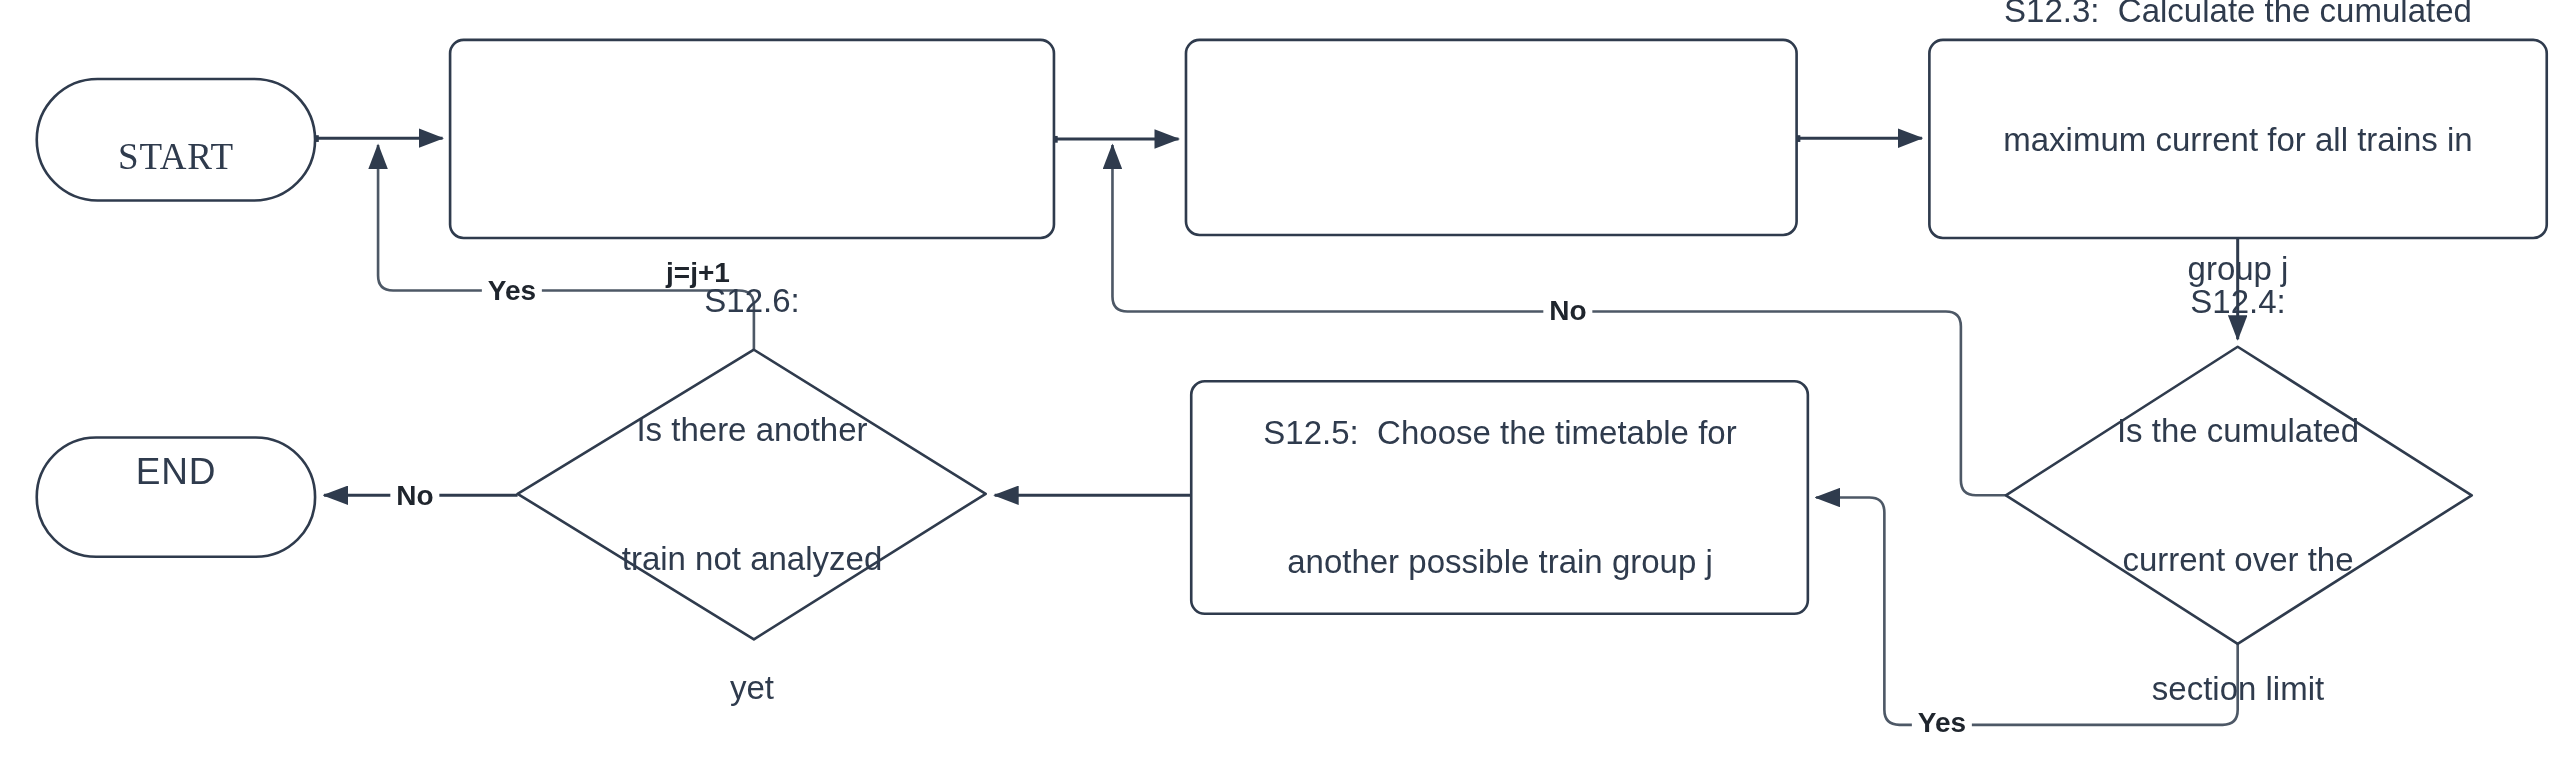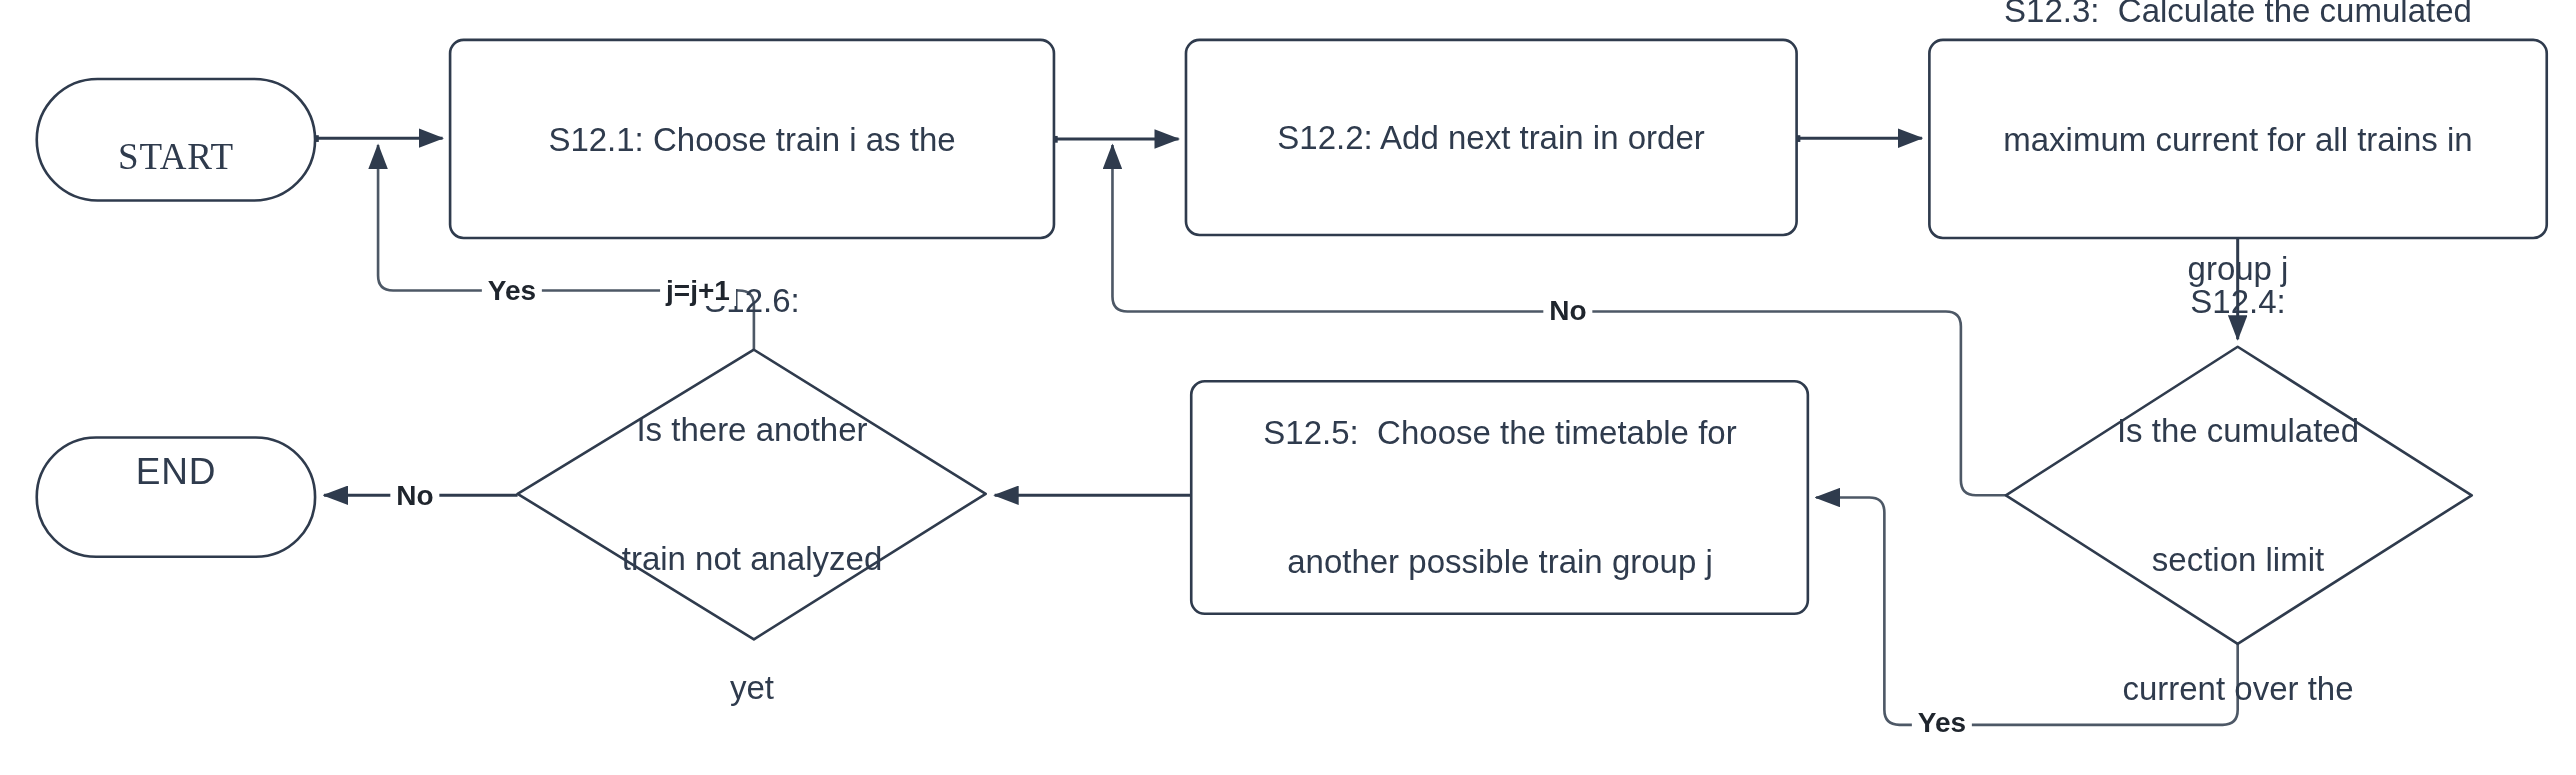--- a/index.html
+++ b/index.html
@@ -80,57 +80,55 @@
     <rect x="2572" y="53" width="823" height="264" rx="18" ry="18" fill="#ffffff" stroke="#2f3b4d" stroke-width="3.5"></rect>
     <polygon points="2983,462 3295,660 2983,858 2674,660" fill="#ffffff" stroke="#2f3b4d" stroke-width="3.5" stroke-linejoin="round"></polygon>
     <rect x="1588" y="508" width="822" height="310" rx="18" ry="18" fill="#ffffff" stroke="#2f3b4d" stroke-width="3.5"></rect>
     <polygon points="1005,466 1314,658 1005,852 690,658" fill="#ffffff" stroke="#2f3b4d" stroke-width="3.5" stroke-linejoin="round"></polygon>
     <rect x="49" y="583" width="371" height="159" rx="79" ry="79" fill="#ffffff" stroke="#2f3b4d" stroke-width="3.5"></rect>
   </svg>
 
   <div class="node-label terminator" style="left:176px; top:156px;font-family:Liberation Serif, serif;">START</div>
 
   <div class="node-label" style="left:752px; top:139px;">
-    <div>S12.1: Choose train i as the</div>
   </div>
 
   <div class="node-label" style="left:1491px; top:137px;">
-    <div>S12.2: Add next train in order</div>
   </div>
 
   <div class="node-label" style="left:2238px; top:139px;">
     <div>S12.3:  Calculate the cumulated</div>
     <div>maximum current for all trains in</div>
     <div>group j</div>
   </div>
 
   <div class="node-label" style="left:2238px; top:495px;">
     <div>S12.4:</div>
     <div>Is the cumulated</div>
+    <div>current over the</div>
     <div>section limit</div>
-    <div>current over the</div>
   </div>
 
   <div class="node-label" style="left:1500px; top:497px;">
     <div>S12.5:  Choose the timetable for</div>
     <div>another possible train group j</div>
   </div>
 
   <div class="node-label" style="left:752px; top:494px;">
     <div>S12.6:</div>
     <div>Is there another</div>
     <div>train not analyzed</div>
     <div>yet</div>
   </div>
 
   <div class="node-label terminator" style="left:176px; top:471px;">END</div>
 
   <div class="edge-label" style="left:512px; top:291px;">Yes</div>
 
-  <div class="edge-label" style="left:698px; top:291px;">j=j+1</div>
+  <div class="edge-label" style="left:698px; top:273px;">j=j+1</div>
 
   <div class="edge-label" style="left:1568px; top:311px;">No</div>
 
   <div class="edge-label" style="left:415px; top:496px;">No</div>
 
   <div class="edge-label" style="left:1942px; top:723px;">Yes</div>
 
 </div>
 
 

